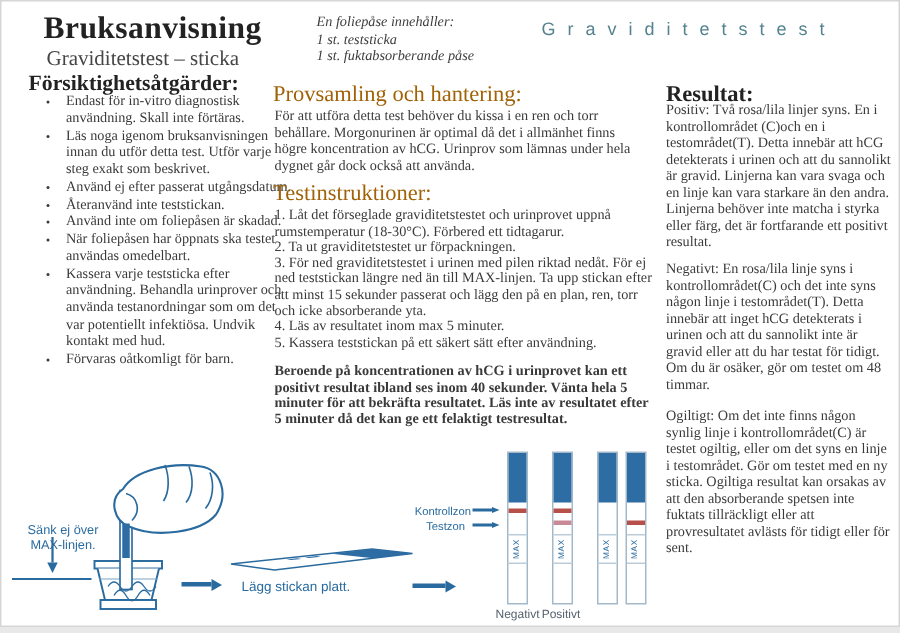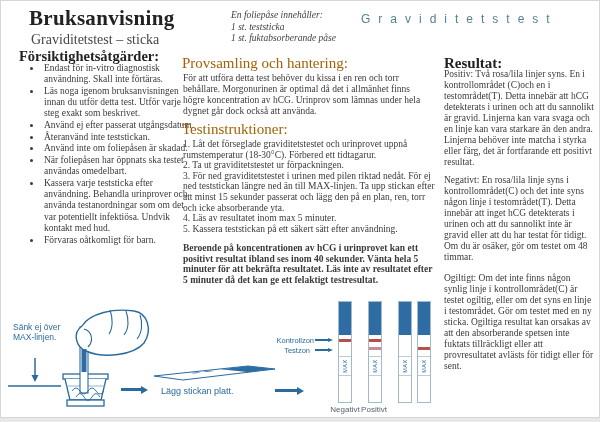--- a/index.html
+++ b/index.html
@@ -10,39 +10,39 @@
 
   
   .title{left:28px;top:5px;font-size:21px;font-weight:bold;letter-spacing:.3px;color:#222;}
   .subtitle{left:30px;top:31px;font-size:14px;color:#454545;}
   .prec-head{left:18px;top:47px;font-size:14.5px;font-weight:bold;color:#222;}
   ul.bullets{position:absolute;left:20px;top:62px;width:156px;margin:0;padding:0 0 0 21px;
              font-size:9.5px;line-height:11.2px;}
   ul.bullets li{margin:0 0 .5px 0;padding-left:2px;}
 
   
-  .foil{left:210px;top:9px;font-size:9.5px;line-height:11.5px;font-style:italic;color:#3d3d3d;margin-left:20px;}
+  .foil{left:210px;top:9px;font-size:9.5px;line-height:11.5px;font-style:italic;color:#3d3d3d;}
   .h2{font-size:15px;color:#a16207;}
   .samp-head{left:181px;top:54px;}
   .samp-text{left:182px;top:72px;width:250px;font-size:9.5px;line-height:11px;}
   .instr-head{left:181px;top:120px;}
   .instr{left:182px;top:138px;width:252px;font-size:9.5px;line-height:10.6px;}
   .instr div{margin:0;}
   .note{left:182px;top:242px;width:252px;font-size:9.5px;line-height:10.6px;font-weight:bold;}
 
   
   .watermark{left:360px;top:11px;font-family:"Liberation Sans",sans-serif;font-size:12px;
              letter-spacing:8px;color:#54828f;white-space:nowrap;}
   .res-head{left:443px;top:54px;font-size:15px;font-weight:bold;color:#222;}
   .rp{left:443px;width:150px;font-size:9.5px;line-height:11px;}
   .rp1{top:68px;} .rp2{top:174px;} .rp3{top:272px;}
 
   
   .blab{font-family:"Liberation Sans",sans-serif;color:#2a6b9f;}
-  .dip-label{left:12px;top:322px;width:58px;font-size:8.5px;line-height:9.5px;text-align:left;}
+  .dip-label{left:12px;top:348px;width:58px;font-size:8.5px;line-height:9.5px;text-align:center;}
   .flat-label{left:160px;top:385px;font-size:9px;}
   .zone{width:56px;font-size:7.5px;text-align:right;}
   .zone-c{left:257px;top:335px;}
   .zone-t{left:253px;top:345px;}
   .stick-lab{font-family:"Liberation Sans",sans-serif;font-size:8px;color:#55626e;text-align:center;}
   .sl1{left:325px;top:404px;width:38px;} .sl2{left:353px;top:404px;width:40px;} .sl3{left:392px;top:416px;width:42px;}
 
   
   .arr{position:absolute;background:#2a6b9f;}
   .arr-h::after{content:"";position:absolute;left:100%;top:50%;transform:translateY(-50%);

